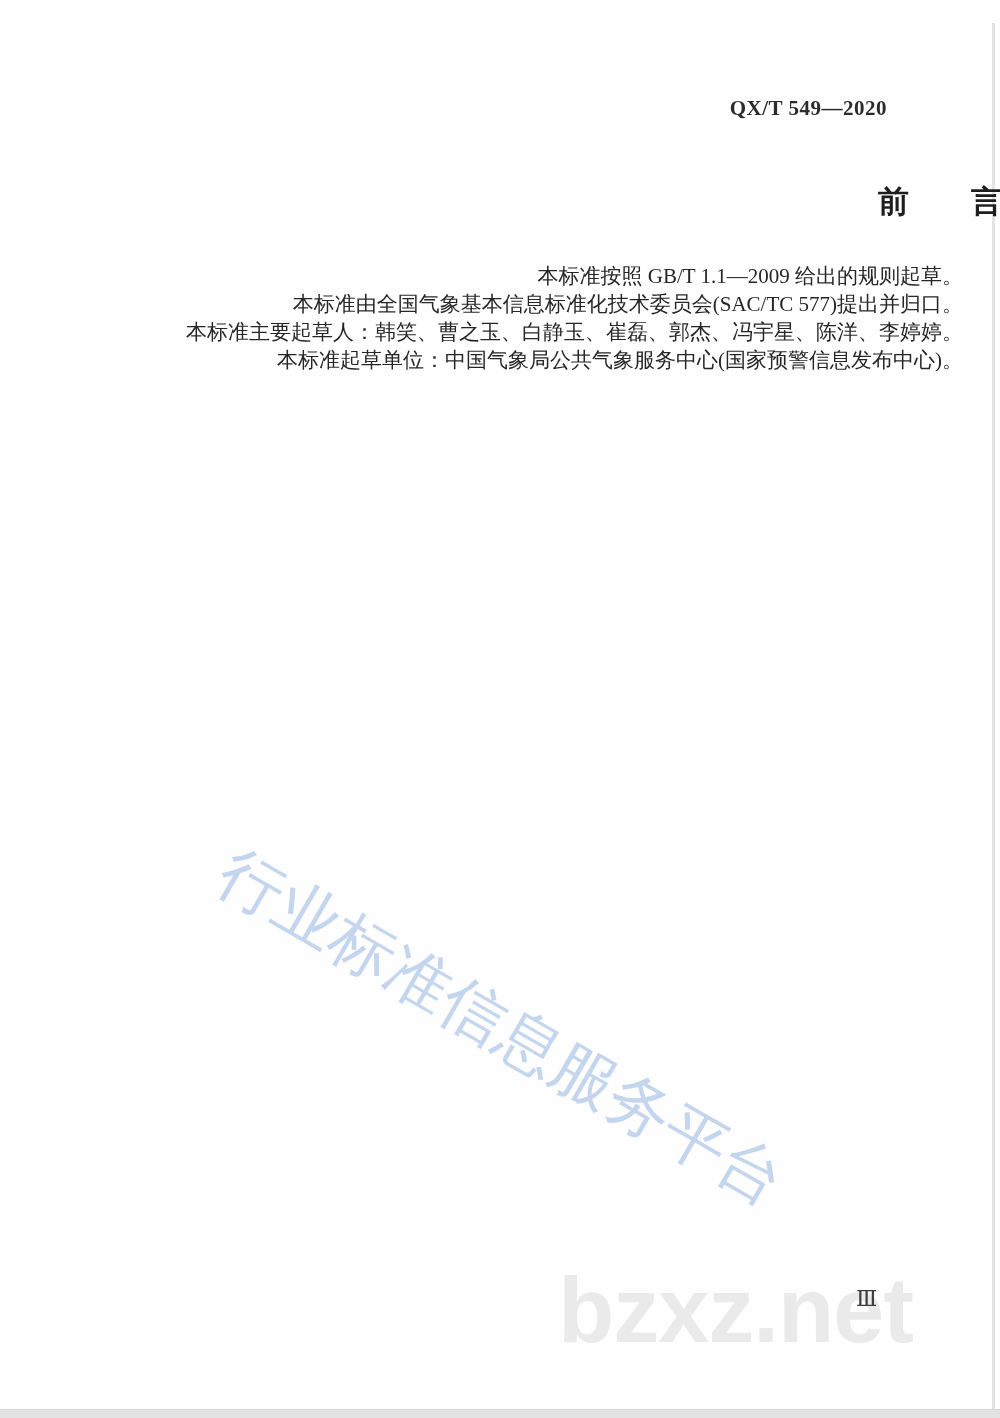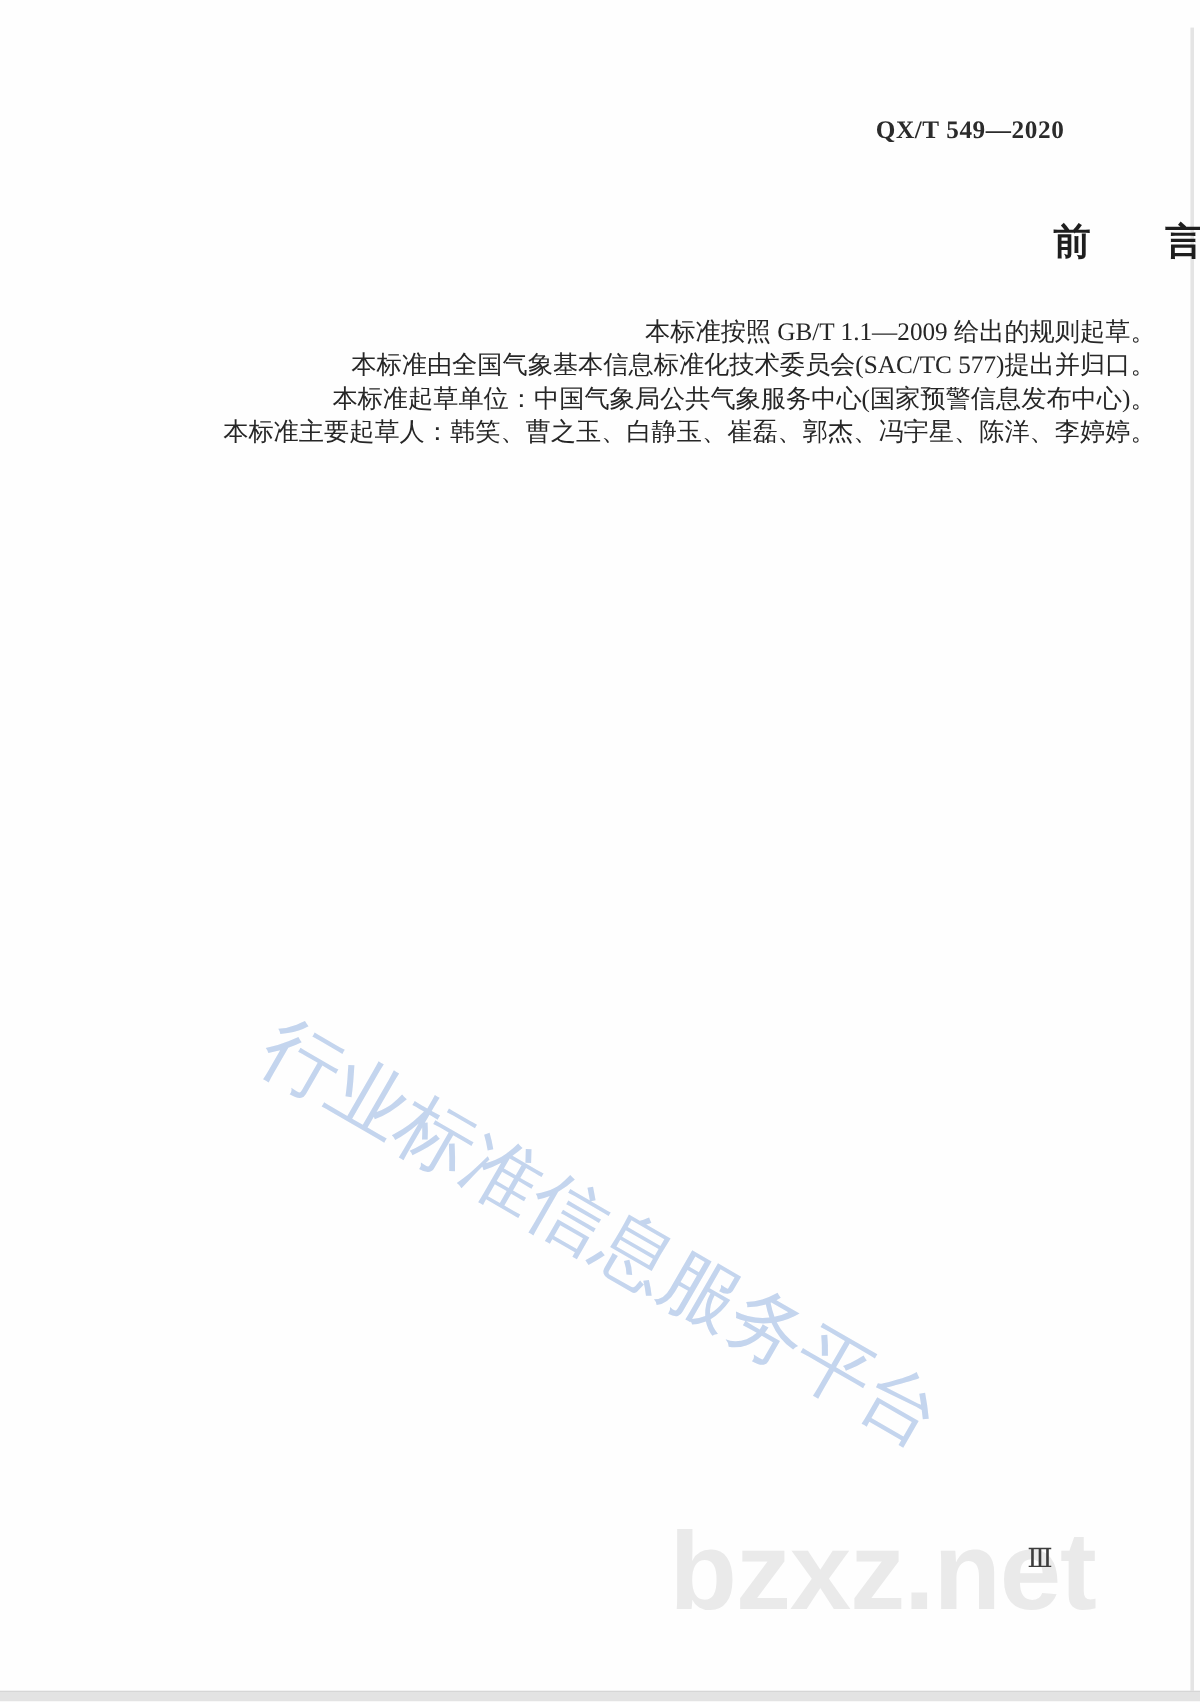--- a/index.html
+++ b/index.html
@@ -127,22 +127,22 @@
 
 <div class="page">
 
   <div class="std-number">QX/T 549—2020</div>
 
   <div class="fw-title">前　　言</div>
 
   <div class="fw-body">
     <p>本标准按照 GB/T 1.1—2009 给出的规则起草。</p>
     <p>本标准由全国气象基本信息标准化技术委员会(SAC/TC 577)提出并归口。</p>
+    <p>本标准主要起草人：韩笑、曹之玉、白静玉、崔磊、郭杰、冯宇星、陈洋、李婷婷。</p>
     <p>本标准起草单位：中国气象局公共气象服务中心(国家预警信息发布中心)。</p>
-    <p>本标准主要起草人：韩笑、曹之玉、白静玉、崔磊、郭杰、冯宇星、陈洋、李婷婷。</p>
   </div>
 
   <div class="wm-diagonal" style="color: rgb(150, 180, 225);">行业标准信息服务平台</div>
 
   <div class="wm-site" style="color: rgb(234, 234, 234);">bzxz.net</div>
 
   <div class="page-number">Ⅲ</div>
 
   <div class="edge-right"></div>
   <div class="edge-bottom"></div>

